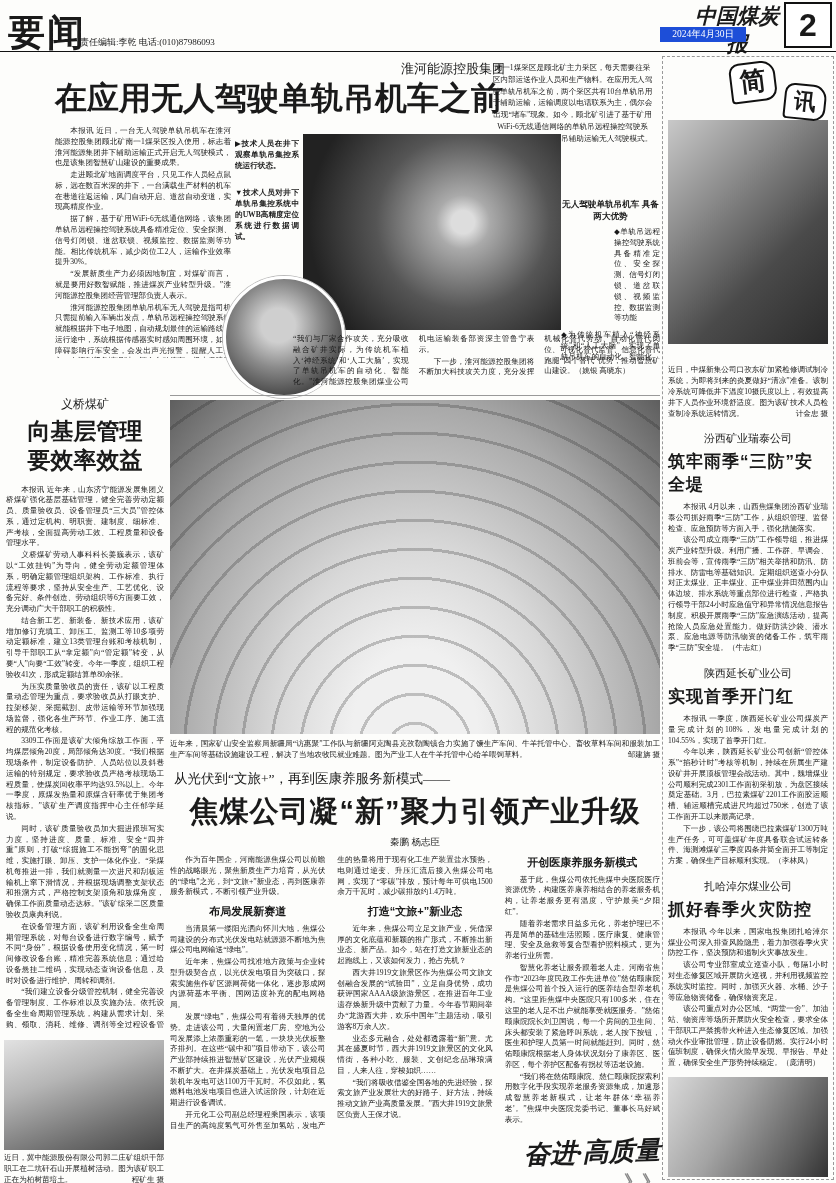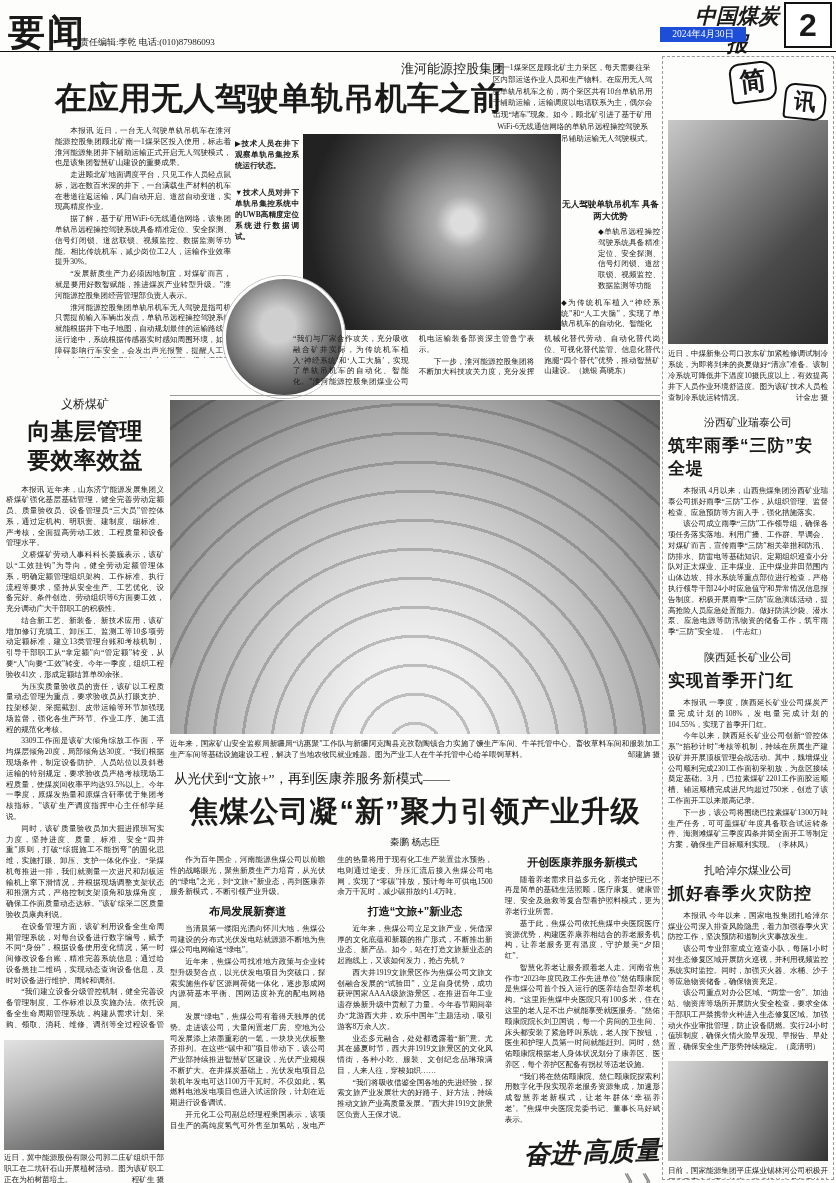--- a/index.html
+++ b/index.html
@@ -62,21 +62,21 @@
     <div class="abs" style="left:180px;top:82px;width:64px;">
       <div class="cap" style="font-weight:bold;margin-bottom:16px;">▶技术人员在井下观察单轨吊集控系统运行状态。</div>
       <div class="cap" style="font-weight:bold;">▼技术人员对井下单轨吊集控系统中的UWB高精度定位系统进行数据调试。</div>
     </div>
 
     <div class="abs photo ph-tunnel" style="left:248px;top:78px;width:258px;height:196px;"></div>
     <div class="abs photo ph-circle" style="left:168px;top:220px;width:116px;height:116px;"></div>
 
     <div class="abs" style="left:506px;top:142px;width:99px;">
       <div class="sans" style="font-size:8.6px;font-weight:bold;text-align:center;line-height:1.4;margin-bottom:5px;">无人驾驶单轨吊机车 具备两大优势</div>
-      <p class="small jt" style="margin:0 0 6px 0;padding-left:37px;">◆单轨吊远程操控驾驶系统具备精准定位、安全探测、信号灯闭锁、道岔联锁、视频监控、数据监测等功能</p>
+      <p class="small jt" style="margin:0 0 6px 16px;padding-left:37px;">◆单轨吊远程操控驾驶系统具备精准定位、安全探测、信号灯闭锁、道岔联锁、视频监控、数据监测等功能</p>
       <p class="small jt" style="margin:0;">◆为传统机车植入“神经系统”和“人工大脑”，实现了单轨吊机车的自动化、智能化</p>
     </div>
 
     <div class="abs small jt" style="left:238px;top:278px;width:367px;height:58px;column-count:3;column-gap:10px;overflow:hidden;">
       <p class="para" style="text-indent:0;">“我们与厂家合作攻关，充分吸收融合矿井实际，为传统机车植入‘神经系统’和‘人工大脑’，实现了单轨吊机车的自动化、智能化。”淮河能源控股集团煤业公司机电运输装备部资深主管鲁宁表示。</p>
       <p class="para">下一步，淮河能源控股集团将不断加大科技攻关力度，充分发挥机械化替代劳动、自动化替代岗位、可视化替代监管、信息化替代跑腿“四个替代”优势，推动智慧矿山建设。（姚银 高晓东）</p>
     </div>
   </div>
 
   <div class="abs rule" style="left:170px;top:395px;width:490px;"></div>
@@ -122,48 +122,48 @@
       <p class="para">当清晨第一缕阳光洒向怀川大地，焦煤公司建设的分布式光伏发电站就源源不断地为焦煤公司电网输送“绿电”。</p>
       <p class="para">近年来，焦煤公司找准地方政策与企业转型升级契合点，以光伏发电项目为突破口，探索实施焦作矿区源网荷储一体化，逐步形成网内源荷基本平衡、国网适度补充的配电网格局。</p>
       <p class="para">发展“绿电”，焦煤公司有着得天独厚的优势。走进该公司，大量闲置老厂房、空地为公司发展添上浓墨重彩的一笔，一块块光伏板整齐排列。在这些“碳中和”项目带动下，该公司产业部持续推进智慧矿区建设，光伏产业规模不断扩大。在井煤炭基础上，光伏发电项目总装机年发电可达1100万千瓦时。不仅如此，氢燃料电池发电项目也进入试运阶段，计划在近期进行设备调试。</p>
       <p class="para">开元化工公司副总经理程乘国表示，该项目生产的高纯度氢气可外售至加氢站，发电产生的热量将用于现有化工生产装置盐水预热，电则通过逆变、升压汇流后接入焦煤公司电网，实现了“零碳”排放，预计每年可供电1500余万千瓦时，减少碳排放约1.4万吨。</p>
       <div class="subhead">打造“文旅+”新业态</div>
       <p class="para">近年来，焦煤公司立足文旅产业，凭借深厚的文化底蕴和新颖的推广形式，不断推出新业态、新产品。如今，站在打造文旅新业态的起跑线上，又该如何发力，抢占先机？</p>
       <p class="para">西大井1919文旅景区作为焦煤公司文旅文创融合发展的“试验田”，立足自身优势，成功获评国家AAAA级旅游景区，在推进百年工业遗存焕新升级中贡献了力量。今年春节期间举办“龙游西大井，欢乐中国年”主题活动，吸引游客8万余人次。</p>
       <p class="para">业态多元融合，处处都透露着“新”意。尤其在盛夏时节，西大井1919文旅景区的文化风情街，各种小吃、服装、文创纪念品琳琅满目，人来人往，穿梭如织……</p>
       <p class="para">“我们将吸收借鉴全国各地的先进经验，探索文旅产业发展壮大的好路子、好方法，持续推动文旅产业高质量发展。”西大井1919文旅景区负责人王保才说。</p>
       <div class="subhead">开创医康养服务新模式</div>
+      <p class="para">基于此，焦煤公司依托焦煤中央医院医疗资源优势，构建医养康养相结合的养老服务机构，让养老服务更有温度，守护最美“夕阳红”。</p>
       <p class="para">随着养老需求日益多元化，养老护理已不再是简单的基础生活照顾，医疗康复、健康管理、安全及急救等复合型看护照料模式，更为养老行业所需。</p>
-      <p class="para">基于此，焦煤公司依托焦煤中央医院医疗资源优势，构建医养康养相结合的养老服务机构，让养老服务更有温度，守护最美“夕阳红”。</p>
       <p class="para">智慧化养老让服务跟着老人走。河南省焦作市“2023年度民政工作先进单位”慈佑颐康院是焦煤公司首个投入运行的医养结合型养老机构。“这里距焦煤中央医院只有100多米，住在这里的老人足不出户就能享受就医服务。”慈佑颐康院院长刘卫国说，每一个房间的卫生间、床头都安装了紧急呼叫系统，老人按下按钮，医生和护理人员第一时间就能赶到。同时，慈佑颐康院根据老人身体状况划分了康养区、医养区，每个养护区配备有拐杖等适老设施。</p>
       <p class="para">“我们将在慈佑颐康院、慈仁颐康院探索利用数字化手段实现养老服务资源集成，加速形成智慧养老新模式，让老年群体‘幸福养老’。”焦煤中央医院党委书记、董事长马好斌表示。</p>
     </div>
     <div class="abs" style="right:0;bottom:0;width:162px;height:48px;background:#fdfdfb;text-align:right;">
       <span style="font-size:26px;font-weight:bold;font-style:italic;display:inline-block;transform:rotate(-2deg);">奋进·高质量</span><span style="font-size:18px;color:#888;font-weight:bold;">》》</span>
     </div>
   </div>
 
   <div class="abs" style="left:662px;top:56px;width:172px;height:1124px;border:1px dashed #999;padding:5px;box-sizing:border-box;overflow:hidden;">
 
     <div style="position:relative;height:58px;">
       <div class="bubble" style="right:52px;top:0;transform:rotate(-7deg);">简</div>
       <div class="bubble" style="right:2px;top:22px;transform:rotate(6deg);font-size:22px;">讯</div>
     </div>
 
     <div class="photo ph-pump" style="width:160px;height:224px;"></div>
-    <div class="cap" style="margin-top:4px;">
+    <div class="cap" style="margin-top:20px;">
       <span>近日，中煤新集公司口孜东矿加紧检修调试制冷系统，为即将到来的炎夏做好“清凉”准备。该制冷系统可降低井下温度10摄氏度以上，有效提高井下人员作业环境舒适度。图为该矿技术人员检查制冷系统运转情况。</span>
       <span class="credit">计金忠 摄</span>
     </div>
 
     <div class="brief-kicker">汾西矿业瑞泰公司</div>
     <h3 class="brief-title">筑牢雨季“三防”安全堤</h3>
     <div class="small jt">
       <p class="para">本报讯 4月以来，山西焦煤集团汾西矿业瑞泰公司抓好雨季“三防”工作，从组织管理、监督检查、应急预防等方面入手，强化措施落实。</p>
-      <p class="para">该公司成立雨季“三防”工作领导组，确保各项任务落实落地。利用广播、工作群、早调会、对煤矿而言，宣传雨季“三防”相关举措和防汛、防排水、防雷电等基础知识。定期组织巡查小分队对正太煤业、正丰煤业、正中煤业井田范围内山体边坡、排水系统等重点部位进行检查，严格执行领导干部24小时应急值守和异常情况信息报告制度。积极开展雨季“三防”应急演练活动，提高抢险人员应急处置能力。做好防洪沙袋、潜水泵、应急电源等防汛物资的储备工作，筑牢雨季“三防”安全堤。（牛志红）</p>
+      <p class="para">该公司成立雨季“三防”工作领导组，推进煤炭产业转型升级。利用广播、工作群、早调会、班前会等，宣传雨季“三防”相关举措和防汛、防排水、防雷电等基础知识。定期组织巡查小分队对正太煤业、正丰煤业、正中煤业井田范围内山体边坡、排水系统等重点部位进行检查，严格执行领导干部24小时应急值守和异常情况信息报告制度。积极开展雨季“三防”应急演练活动，提高抢险人员应急处置能力。做好防洪沙袋、潜水泵、应急电源等防汛物资的储备工作，筑牢雨季“三防”安全堤。（牛志红）</p>
     </div>
 
     <div class="brief-kicker">陕西延长矿业公司</div>
     <h3 class="brief-title">实现首季开门红</h3>
     <div class="small jt">
       <p class="para">本报讯 一季度，陕西延长矿业公司煤炭产量完成计划的108%，发电量完成计划的104.55%，实现了首季开门红。</p>
       <p class="para">今年以来，陕西延长矿业公司创新“管控体系”“掐秒计时”考核等机制，持续在所属生产建设矿井开展顶板管理会战活动。其中，魏墙煤业公司顺利完成2301工作面初采初放，为盘区接续奠定基础。3月，巴拉素煤矿2201工作面胶运顺槽、辅运顺槽完成进尺均超过750米，创造了该工作面开工以来最高记录。</p>
       <p class="para">下一步，该公司将围绕巴拉素煤矿1300万吨生产任务，可可盖煤矿年度具备联合试运转条件、海测滩煤矿三季度四条井筒全面开工等制定方案，确保生产目标顺利实现。（李林凤）</p>
     </div>
 

